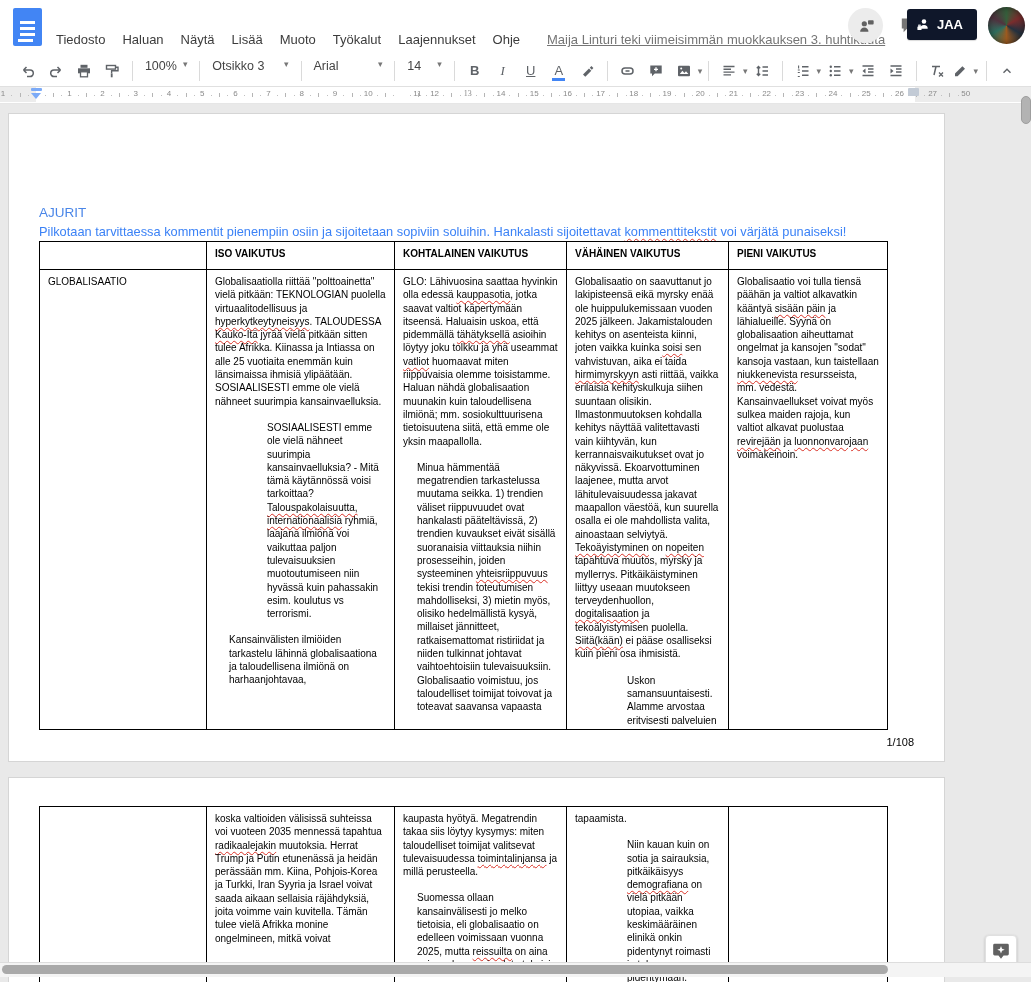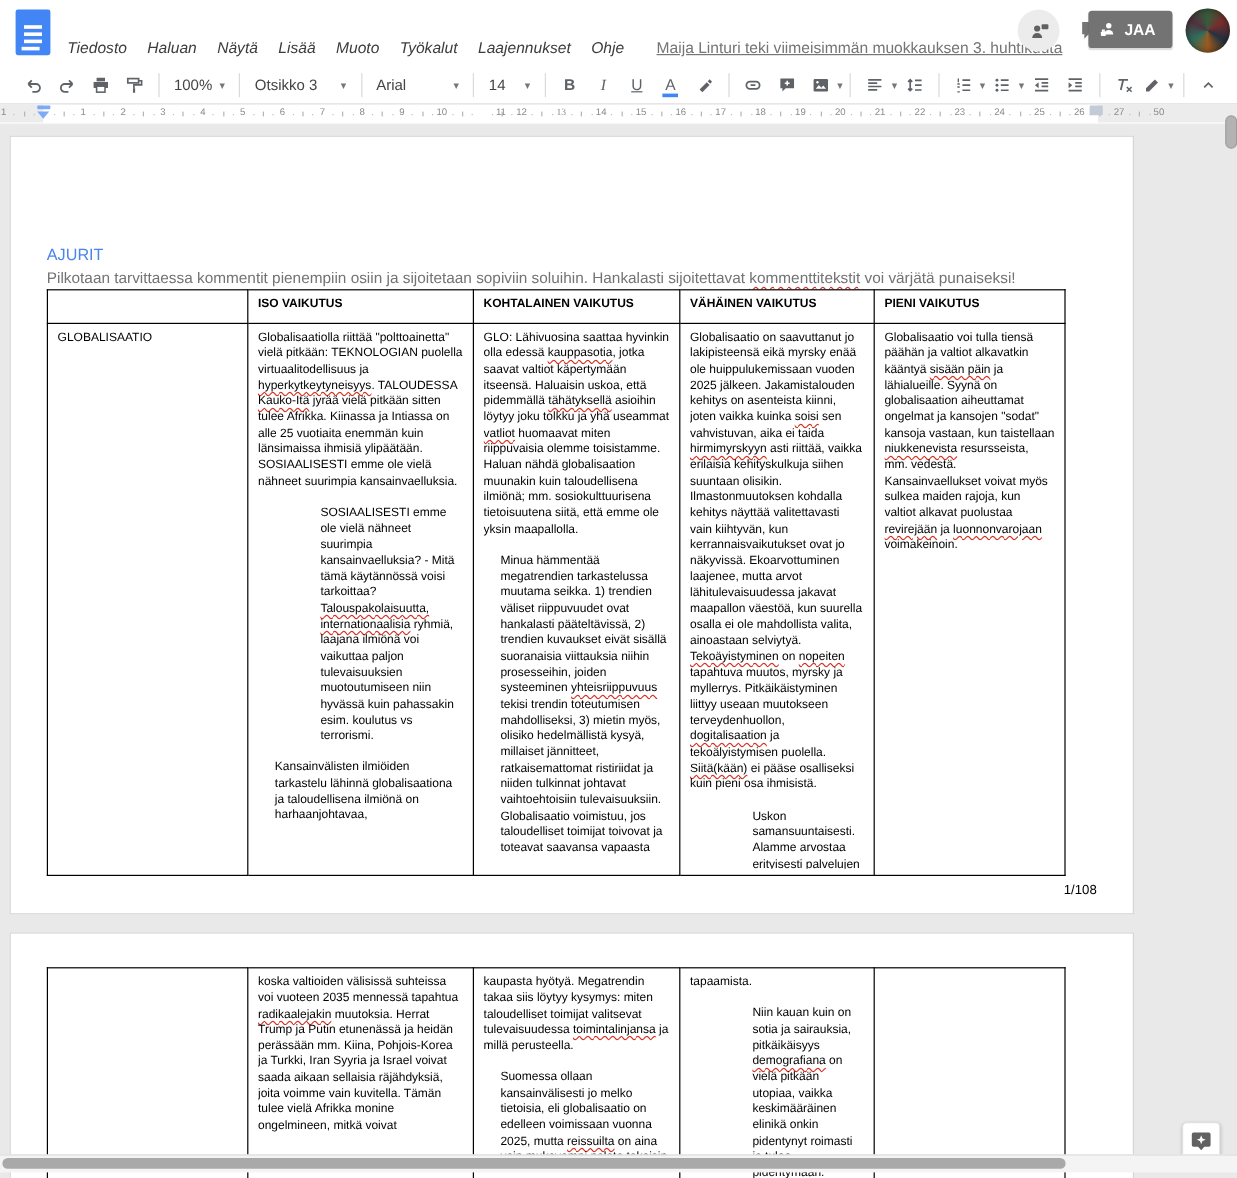--- a/index.html
+++ b/index.html
@@ -7,37 +7,37 @@
 
   
   #titlebar{position:absolute;top:0;left:0;width:1031px;height:55px;background:#fff;z-index:30;}
   .docs-icon{position:absolute;left:13px;top:8px;width:29px;height:38px;background:#4285f4;border-radius:2px;}
   .docs-icon::before{content:"";position:absolute;left:7px;top:13px;width:15px;height:2.5px;background:#fff;
     box-shadow:0 6px 0 #fff,0 12px 0 #fff, -2px 18px 0 #fff;}
   .title-row{position:absolute;left:57px;top:7px;display:flex;align-items:center;gap:10px;}
   .doc-title{font-size:18px;color:#212121;white-space:nowrap;}
   .star{color:#f4b400;font-size:16px;line-height:16px;}
   .menu-row{position:absolute;left:56px;top:32px;display:flex;align-items:center;font-size:13px;color:#3c3c3c;}
-  .menu-row span.mi{margin-right:17px;cursor:default;font-style:italic;}
+  .menu-row span.mi{margin-right:17px;cursor:default;}
   .last-edit{color:#757575;text-decoration:underline;margin-left:10px;font-size:13px;white-space:nowrap;}
   .presence-btn{position:absolute;right:148px;top:8px;width:35px;height:35px;border-radius:50%;background:#ececec;
     display:flex;align-items:center;justify-content:center;}
   .comment-btn{position:absolute;right:110px;top:13px;width:24px;height:24px;display:flex;align-items:center;justify-content:center;}
-  .share-btn{position:absolute;right:54px;top:9px;height:31px;background:#737373;border-radius:3px;color:#fff;
+  .share-btn{position:absolute;right:54px;top:9px;height:31px;background:#0f172a;border-radius:3px;color:#fff;
     font-weight:bold;font-size:13px;display:flex;align-items:center;padding:0 14px 0 9px;gap:6px;box-shadow:0 1px 1px rgba(0,0,0,.15);}
   .avatar{position:absolute;right:6px;top:7px;width:37px;height:37px;border-radius:50%;
     background:conic-gradient(#355e3b,#7a2c2c,#23313f,#9c5a1f,#2e6e5e,#50323f,#355e3b);
     box-shadow:inset 0 0 6px rgba(0,0,0,.5);}
 
   
   #toolbar{position:absolute;top:55px;left:0;width:1031px;height:32px;background:#fff;border-bottom:1px solid #e0e0e0;
     display:flex;align-items:center;padding-left:14px;box-sizing:border-box;z-index:30;}
   .tbtn{height:24px;min-width:24px;display:flex;align-items:center;justify-content:center;margin:0 2px;color:#5f6368;}
   .tsep{width:1px;height:20px;background:#dadada;margin:0 6px;}
-  .tdrop{display:flex;align-items:center;gap:6px;font-size:12.5px;color:#444;padding:0 6px;height:24px;}
+  .tdrop{display:flex;gap:6px;font-size:12.5px;color:#444;padding:0 6px;height:24px;}
   .caret{font-size:9px;color:#777;}
   .glyphB{font-weight:bold;font-size:13px;color:#5f6368;}
   .glyphI{font-style:italic;font-size:13px;font-family:"Liberation Serif",serif;color:#5f6368;}
   .glyphU{text-decoration:underline;font-size:13px;color:#5f6368;}
   .glyphA{font-size:13px;color:#5f6368;position:relative;line-height:13px;}
   .glyphA::after{content:"";position:absolute;left:-2px;right:-2px;bottom:-4px;height:3px;background:#4285f4;}
   .tright{margin-left:auto;display:flex;align-items:center;margin-right:10px;}
   svg.ic{display:block;}
 
   
@@ -51,21 +51,21 @@
   .ind-right{position:absolute;left:908px;top:1px;width:11px;height:8px;background:#c3cbd6;border-radius:1px;}
 
   
   #doc-area{position:absolute;top:103px;left:0;width:1031px;height:879px;background:#e9e9e9;overflow:hidden;}
   .page{position:absolute;left:8px;width:937px;background:#fff;border:1px solid #d5d5d5;box-sizing:border-box;overflow:hidden;}
   #page1{top:10px;height:649px;}
   #page2{top:674px;height:240px;}
 
   .doc-h1{position:absolute;left:30px;top:50px;font-size:16px;color:#000;letter-spacing:.2px;}
   .doc-h3{position:absolute;left:30px;top:91px;font-size:13.5px;color:#4a86e8;}
-  .doc-intro{position:absolute;left:30px;top:110px;font-size:12.8px;color:#737373;width:880px;}
+  .doc-intro{position:absolute;left:30px;top:110px;font-size:12.8px;color:#3b82f6;width:880px;}
   .doc-intro .para{margin:0;}
 
   table.doc-table{border-collapse:collapse;table-layout:fixed;position:absolute;left:30px;background:#fff;}
   #page1 table.doc-table{top:127px;}
   #page2 table.doc-table{top:28px;}
   .doc-table td,.doc-table th{border:1px solid #000;vertical-align:top;padding:5px 8px;font-size:10px;
     line-height:13.3px;color:#000;text-align:left;font-weight:normal;overflow:hidden;}
   .doc-table th{font-weight:bold;height:17px;}
   .clip{height:449px;overflow:hidden;}
   .clip2{height:300px;overflow:hidden;}

